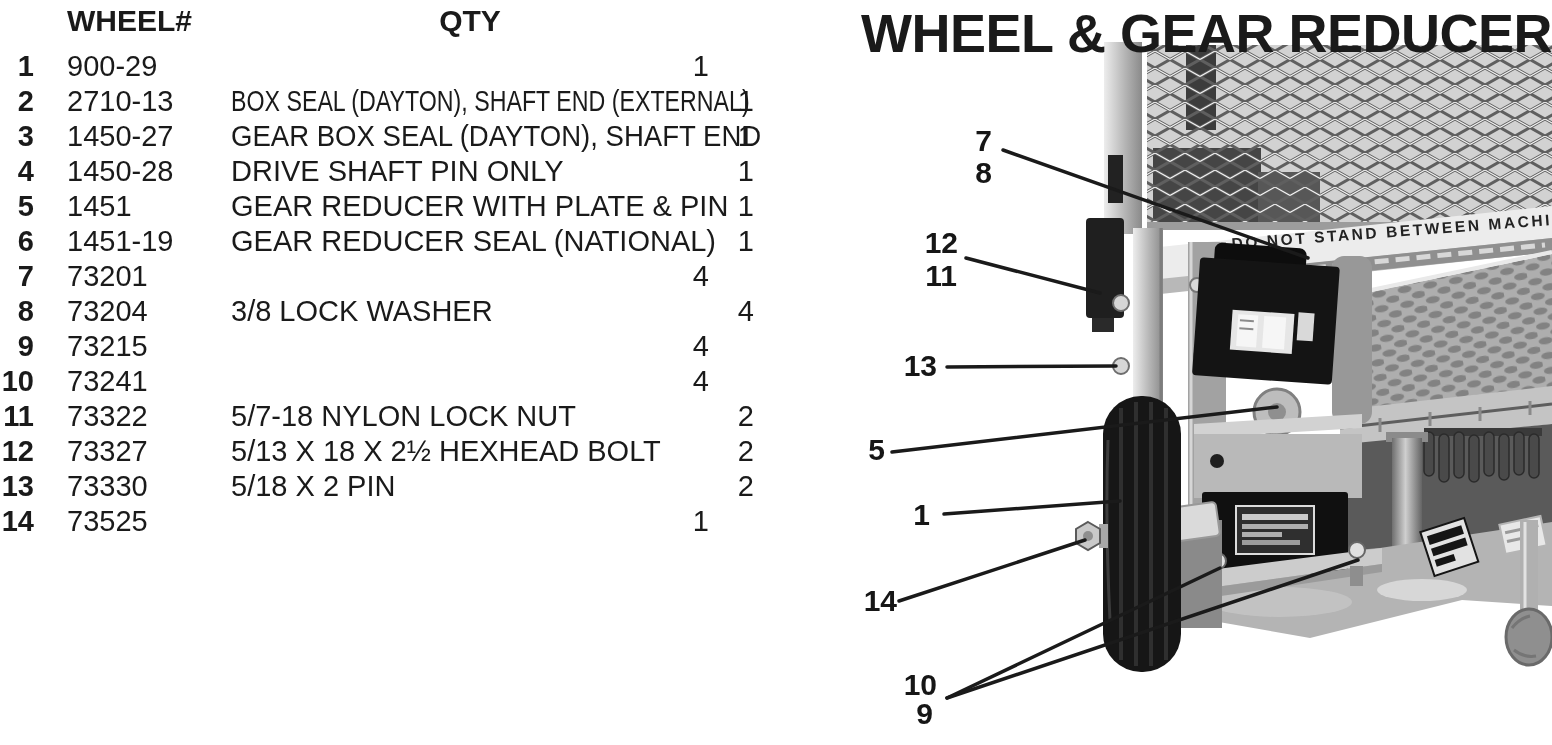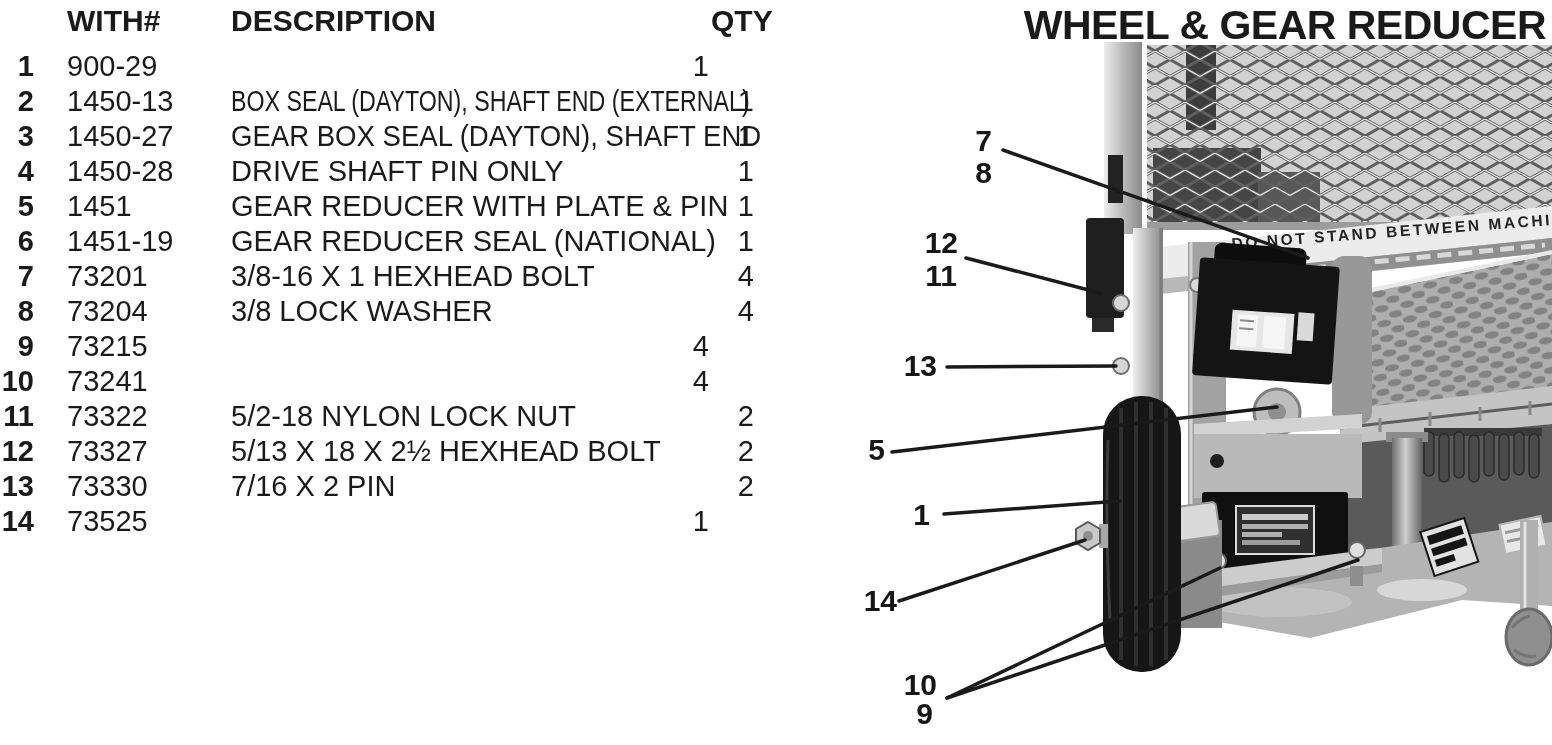--- a/index.html
+++ b/index.html
@@ -17,21 +17,21 @@
   .tbody{position:absolute;left:0;top:49px;width:760px;}
   .trow{display:grid;grid-template-columns:34px 197px 480px 45px;height:35px;
     line-height:35px;font-size:29px;white-space:nowrap;}
   .c-item{font-weight:bold;text-align:right;}
   .c-part{padding-left:33px;}
   .c-description{overflow:visible;}
   .c-qty{text-align:right;padding-right:2px;}
   .trow:nth-child(2) .c-description{transform:scaleX(.80);transform-origin:0 50%;}
   .trow:nth-child(3) .c-description{transform:scaleX(.95);transform-origin:0 50%;}
   
-  .page-title{position:absolute;top:2px;right:6px;font-size:41px;font-weight:bold;
+  .page-title{position:absolute;top:2px;right:0;font-size:54px;font-weight:bold;
     white-space:nowrap;letter-spacing:-.5px;text-align:right;}
   
   .figure-svg{position:absolute;left:0;top:0;}
   .callout{position:absolute;width:80px;text-align:right;font-size:30px;
     font-weight:bold;line-height:36px;color:#161616;}
 </style>
 </head>
 <body>
 
 <svg class="figure-svg" width="1552" height="745" viewBox="0 0 1552 745">
@@ -225,33 +225,32 @@
     <line x1="947" y1="698" x2="1220" y2="568"></line>
     <line x1="947" y1="698" x2="1358" y2="560"></line>
   </g>
 </svg>
 
 <div class="page-title">WHEEL &amp; GEAR REDUCER</div>
 
 <div class="parts-table">
   <div class="thead">
     <div></div>
-    <div class="h-part">WITH#</div>
-    <div class="h-desc">DESCRIPTION</div>
+    <div class="h-part">WHEEL#</div>
     <div class="h-qty">QTY</div>
   </div>
   <div class="tbody">
       <div class="trow">
         <div class="c-item">1</div>
         <div class="c-part">900-29</div>
         <div class="c-qty">1</div>
       </div>
       <div class="trow">
         <div class="c-item">2</div>
-        <div class="c-part">1450-13</div>
+        <div class="c-part">2710-13</div>
         <div class="c-description">BOX SEAL (DAYTON), SHAFT END (EXTERNAL)</div>
         <div class="c-qty">1</div>
       </div>
       <div class="trow">
         <div class="c-item">3</div>
         <div class="c-part">1450-27</div>
         <div class="c-description">GEAR BOX SEAL (DAYTON), SHAFT END</div>
         <div class="c-qty">1</div>
       </div>
       <div class="trow">
@@ -268,21 +267,20 @@
       </div>
       <div class="trow">
         <div class="c-item">6</div>
         <div class="c-part">1451-19</div>
         <div class="c-description">GEAR REDUCER SEAL (NATIONAL)</div>
         <div class="c-qty">1</div>
       </div>
       <div class="trow">
         <div class="c-item">7</div>
         <div class="c-part">73201</div>
-        <div class="c-description">3/8-16 X 1 HEXHEAD BOLT</div>
         <div class="c-qty">4</div>
       </div>
       <div class="trow">
         <div class="c-item">8</div>
         <div class="c-part">73204</div>
         <div class="c-description">3/8 LOCK WASHER</div>
         <div class="c-qty">4</div>
       </div>
       <div class="trow">
         <div class="c-item">9</div>
@@ -290,33 +288,33 @@
         <div class="c-qty">4</div>
       </div>
       <div class="trow">
         <div class="c-item">10</div>
         <div class="c-part">73241</div>
         <div class="c-qty">4</div>
       </div>
       <div class="trow">
         <div class="c-item">11</div>
         <div class="c-part">73322</div>
-        <div class="c-description">5/2-18 NYLON LOCK NUT</div>
+        <div class="c-description">5/7-18 NYLON LOCK NUT</div>
         <div class="c-qty">2</div>
       </div>
       <div class="trow">
         <div class="c-item">12</div>
         <div class="c-part">73327</div>
         <div class="c-description">5/13 X 18 X 2½ HEXHEAD BOLT</div>
         <div class="c-qty">2</div>
       </div>
       <div class="trow">
         <div class="c-item">13</div>
         <div class="c-part">73330</div>
-        <div class="c-description">7/16 X 2 PIN</div>
+        <div class="c-description">5/18 X 2 PIN</div>
         <div class="c-qty">2</div>
       </div>
       <div class="trow">
         <div class="c-item">14</div>
         <div class="c-part">73525</div>
         <div class="c-qty">1</div>
       </div>
     </div>
 </div>
 

